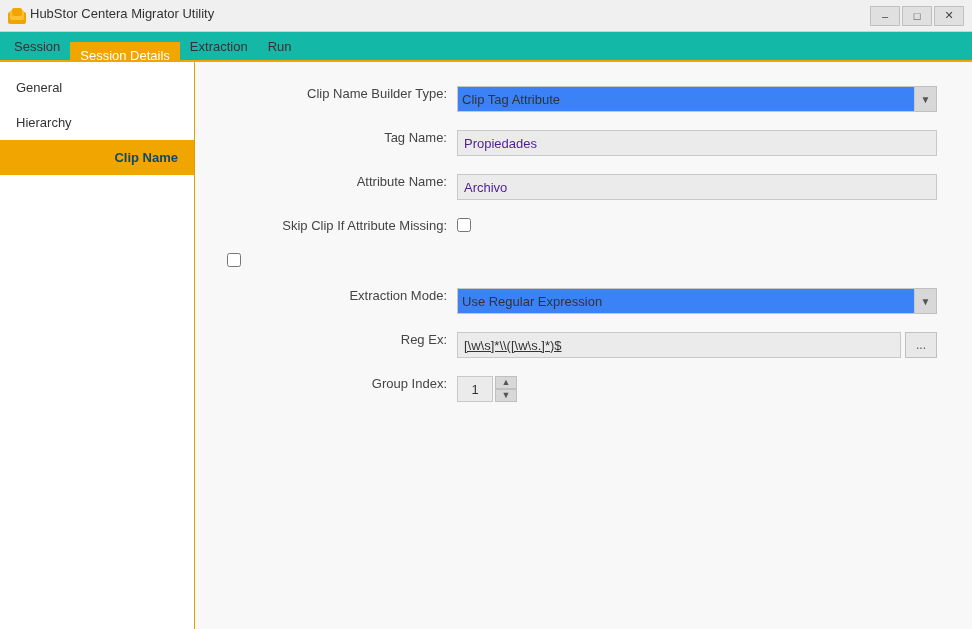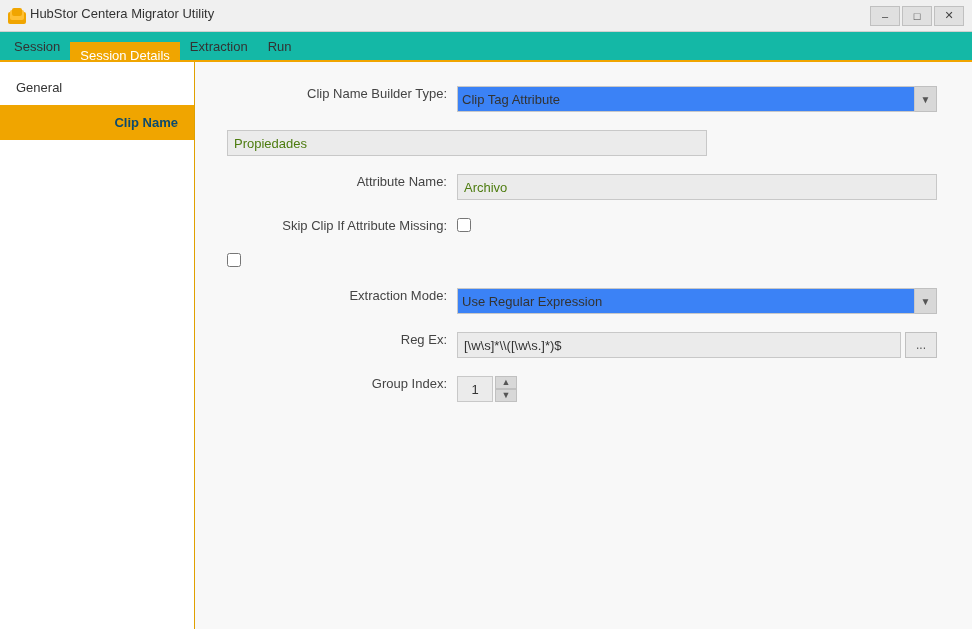--- a/index.html
+++ b/index.html
@@ -125,21 +125,21 @@
     }
 
     
     .text-input {
       width: 100%;
       height: 26px;
       padding: 2px 6px;
       border: 1px solid #c8c8c8;
       background: #ebebeb;
       font-size: 13px;
-      color: #4d7c0f;
+      color: #4c1d95;
       outline: none;
     }
 
     
     .dropdown-wrapper {
       display: flex;
       align-items: center;
     }
     .dropdown-select {
       height: 26px;
@@ -184,20 +184,21 @@
     }
     .regex-input {
       flex: 1;
       height: 26px;
       padding: 2px 6px;
       border: 1px solid #c8c8c8;
       background: #ebebeb;
       font-size: 13px;
       color: #333;
       outline: none;
+      text-decoration: underline;
     }
     .regex-btn {
       width: 32px;
       height: 26px;
       background: #e8e8e8;
       border: 1px solid #c0c0c0;
       display: flex;
       align-items: center;
       justify-content: center;
       cursor: pointer;
@@ -266,38 +267,40 @@
   <div class="menu-item">Session</div>
   <div class="menu-item active">Session Details</div>
   <div class="menu-item">Extraction</div>
   <div class="menu-item">Run</div>
 </div>
 
 <div class="main-layout">
 
   <div class="sidebar">
     <div class="sidebar-item">General</div>
+    <div class="sidebar-item">Hierarchy</div>
     <div class="sidebar-item active">Clip Name</div>
   </div>
 
   <div class="content">
 
     <div class="form-row">
       <div class="form-label">Clip Name Builder Type:</div>
       <div class="form-control dropdown-wrapper">
         <select class="dropdown-select">
           <option>Clip Tag Attribute</option>
           <option>Clip ID</option>
           <option>Custom</option>
         </select>
         <div class="dropdown-btn">▼</div>
       </div>
     </div>
 
     <div class="form-row">
+      <div class="form-label">Tag Name:</div>
       <div class="form-control">
         <input class="text-input" type="text" value="Propiedades" style="">
       </div>
     </div>
 
     <div class="form-row">
       <div class="form-label">Attribute Name:</div>
       <div class="form-control">
         <input class="text-input" type="text" value="Archivo" style="">
       </div>

